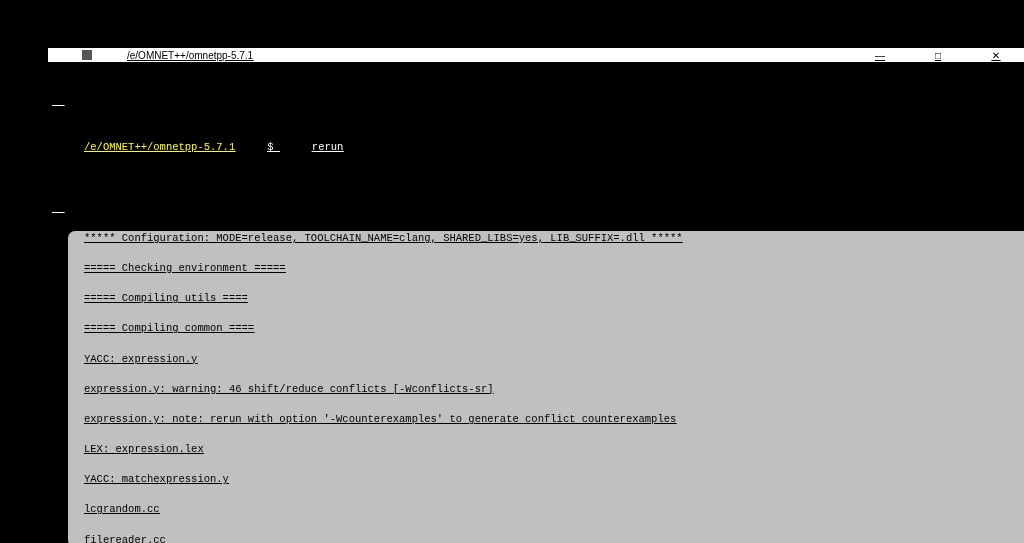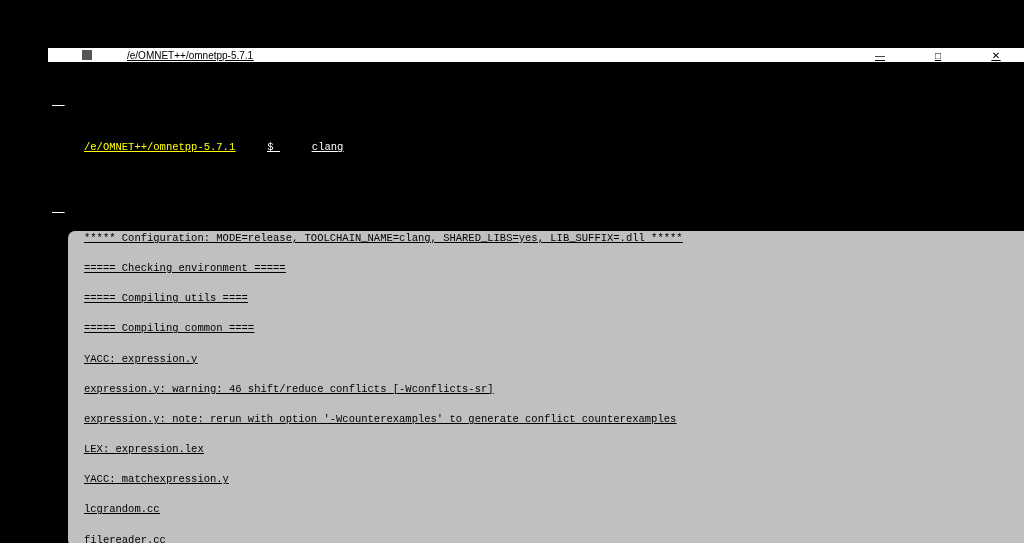--- a/index.html
+++ b/index.html
@@ -115,19 +115,19 @@
     <span>/e/OMNET++/omnetpp-5.7.1</span>
   </div>
   <div class="window-controls">
     <span>—</span>
     <span>□</span>
     <span>✕</span>
   </div>
 </div>
 
 <div class="terminal">
-  <div class="prompt-line"><span class="prompt-path">/e/OMNET++/omnetpp-5.7.1</span><span class="prompt-dollar">$ </span><span class="prompt-cmd">clang</span></div>
+  <div class="prompt-line"><span class="prompt-path">/e/OMNET++/omnetpp-5.7.1</span><span class="prompt-dollar">$ </span><span class="prompt-cmd">rerun</span></div>
   <div class="highlighted-block"><span class="ln">***** Configuration: MODE=release, TOOLCHAIN_NAME=clang, SHARED_LIBS=yes, LIB_SUFFIX=.dll *****</span><span class="ln">===== Checking environment =====</span><span class="ln">===== Compiling utils ====</span><span class="ln">===== Compiling common ====</span><span class="ln">YACC: expression.y</span><span class="ln">expression.y: warning: 46 shift/reduce conflicts [-Wconflicts-sr]</span><span class="ln">expression.y: note: rerun with option '-Wcounterexamples' to generate conflict counterexamples</span><span class="ln">LEX: expression.lex</span><span class="ln">YACC: matchexpression.y</span><span class="ln">lcgrandom.cc</span><span class="ln">filereader.cc</span></div>
 </div>
 
 <div class="scrollbar">
   <div class="scroll-thumb-bottom"></div>
 </div>
 
 </body></html>

